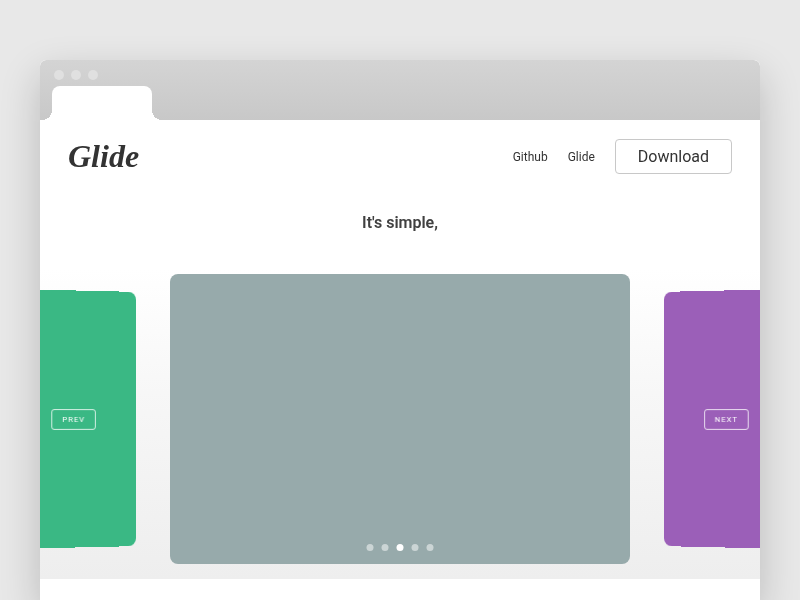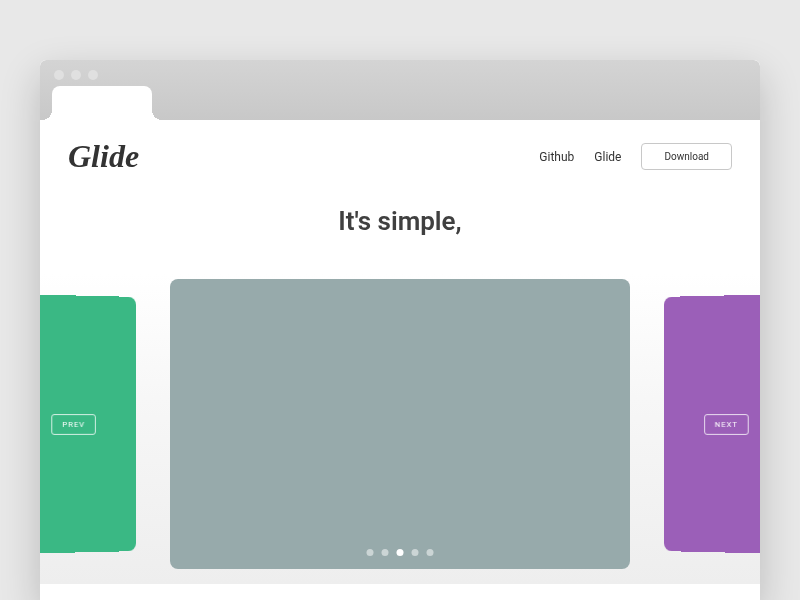--- a/index.html
+++ b/index.html
@@ -94,32 +94,32 @@
     }
     .nav-link {
       font-size: 12px;
       color: #333;
       cursor: pointer;
     }
     .download-btn {
       border: 1px solid #c8c8c8;
       padding: 7px 22px;
       border-radius: 4px;
-      font-size: 10px;
+      font-size: 16px;
       color: #333;
       cursor: pointer;
       background: white;
     }
     .hero-title {
       text-align: center;
-      font-size: 26px;
+      font-size: 16px;
       font-weight: 600;
       color: #404040;
       line-height: 1.3;
-      margin: 12px 0 35px;
+      margin: 20px 0 35px;
     }
     .carousel-area {
       position: relative;
       height: 310px;
       background: linear-gradient(to bottom, #ffffff 0%, #f7f7f7 40%, #eeeeee 100%);
     }
     .slide {
       position: absolute;
       border-radius: 8px;
     }

